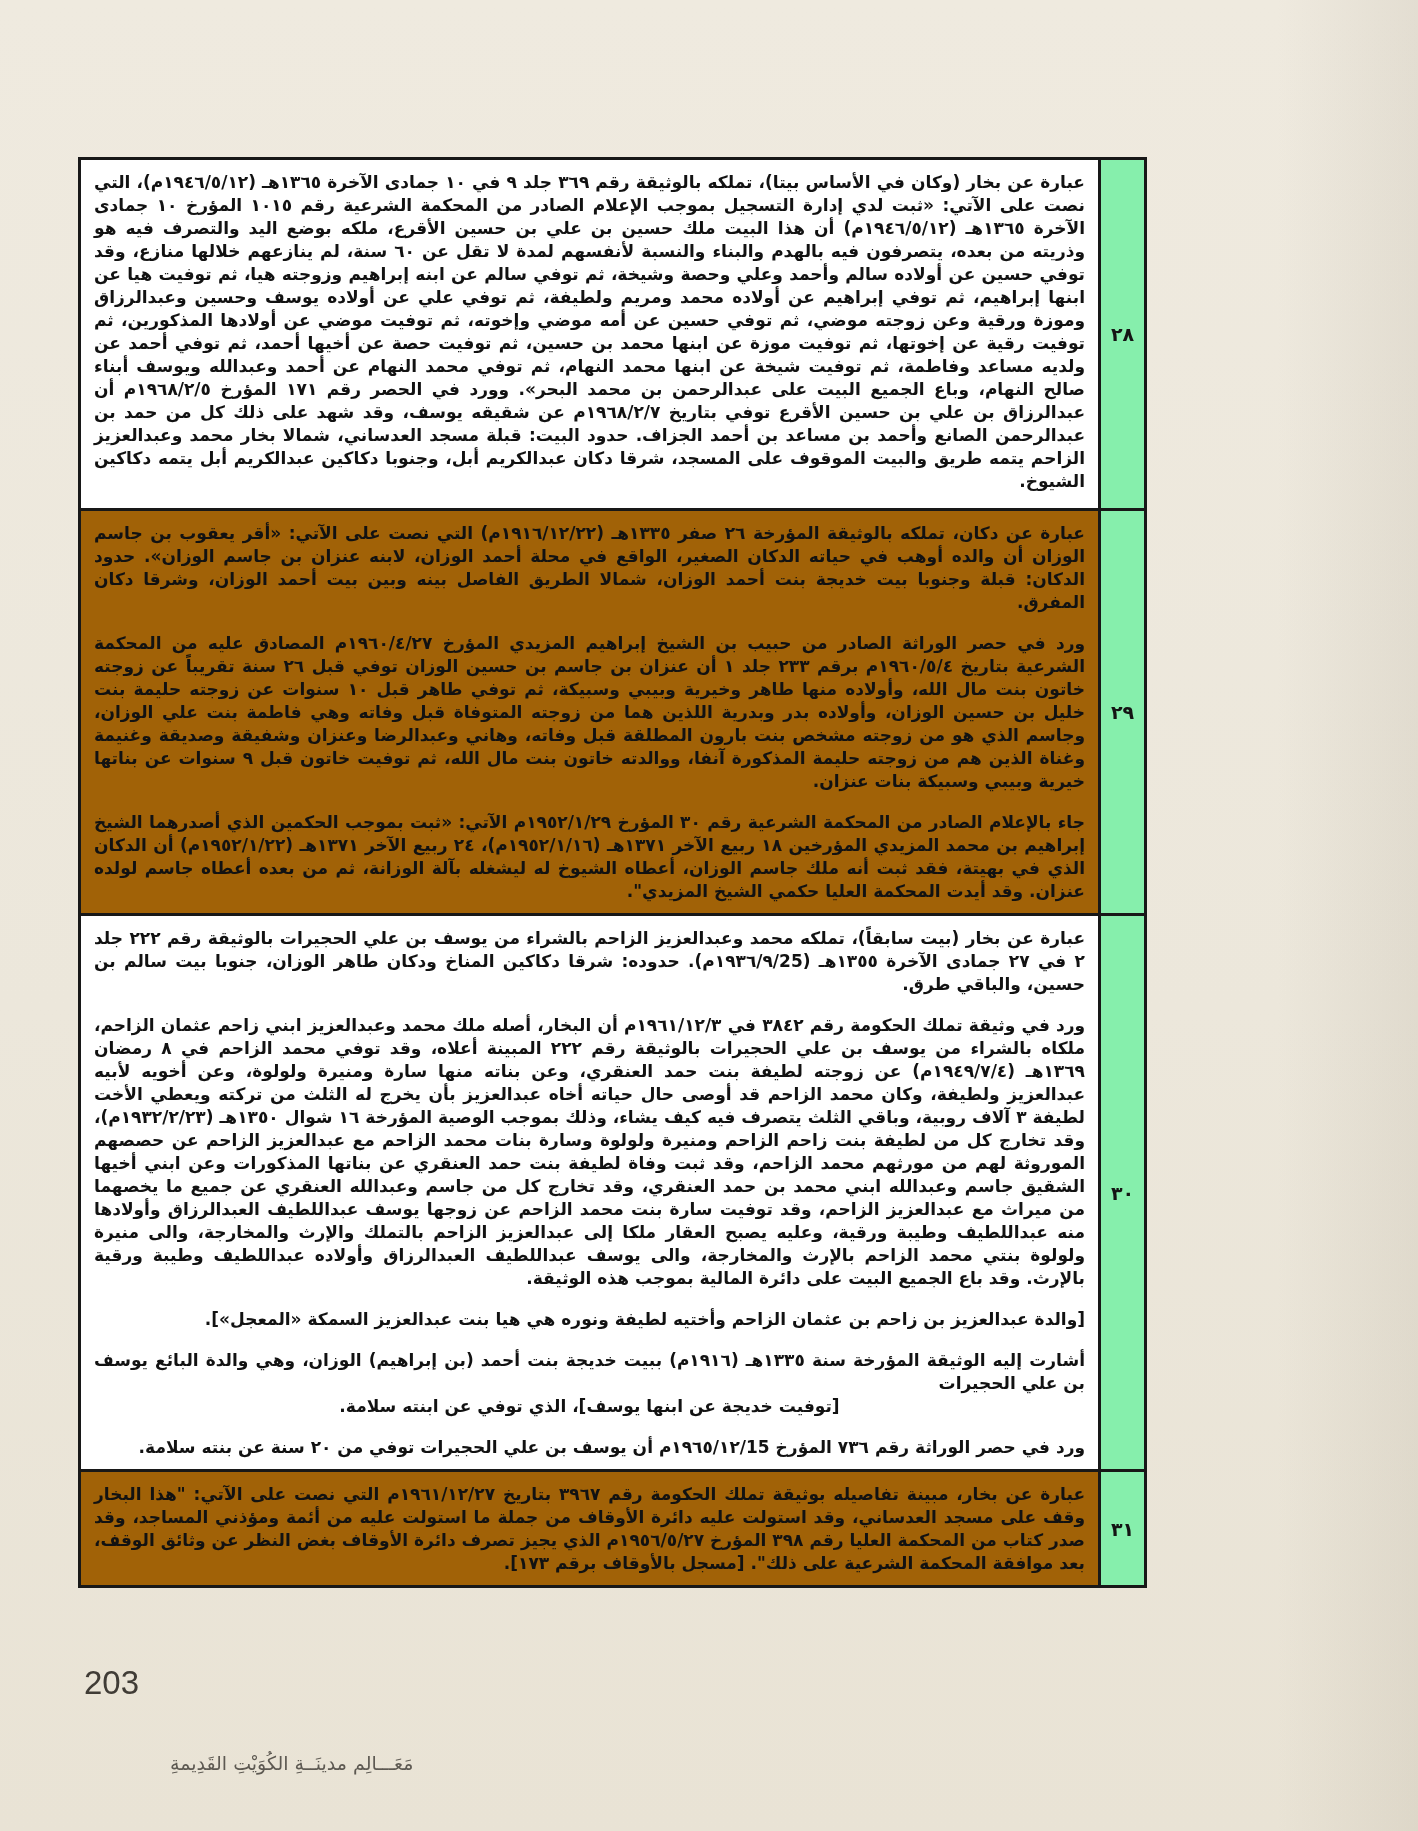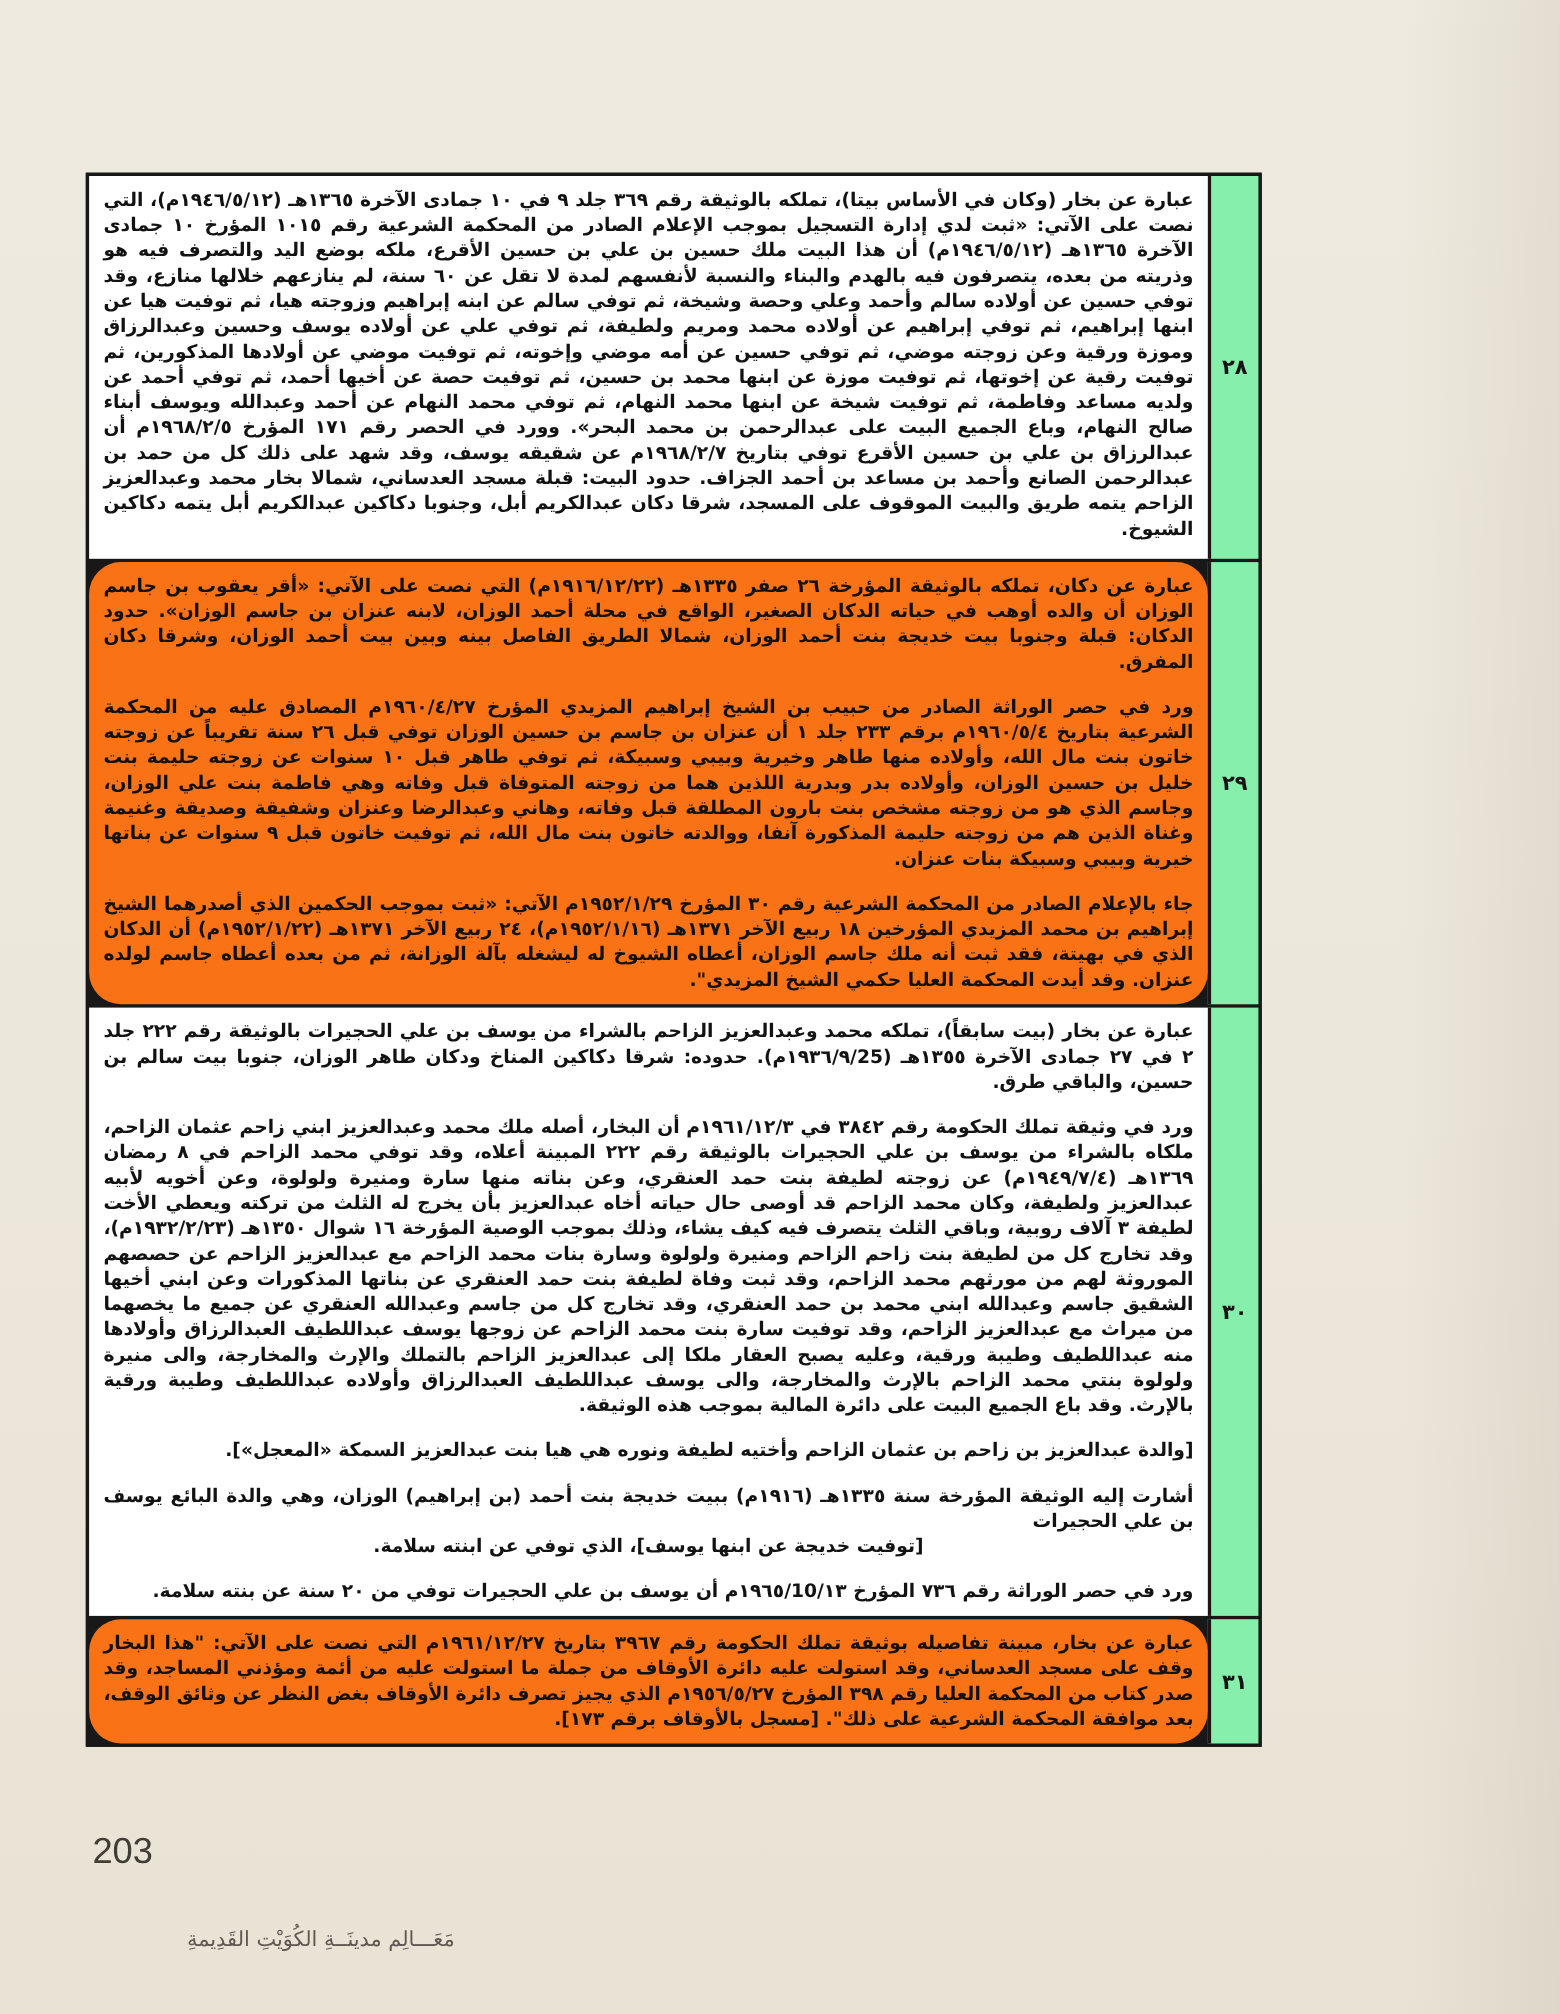--- a/index.html
+++ b/index.html
@@ -39,21 +39,21 @@
     flex:1 1 auto;
     padding:11px 13px 10px 13px;
     color:#121212;
     font-size:17px;
     font-weight:bold;
     line-height:23px;
     text-align:justify;
     text-justify:inter-word;
   }
   .row-pink .content-cell{ background:#ffffff; }
-  .row-gray .content-cell{ background:#f97316;border-radius:29px; }
+  .row-gray .content-cell{ background:#a16207; }
   .row-28{ min-height:348px; }
   .row-29{ min-height:383px; }
   .row-30{ min-height:552px; }
   .row-31{ min-height:112px; }
   .para{ text-align:justify; }
   .para + .para{ margin-top:18px; }
   .para-center{ text-align:center; margin-top:0 !important; }
   .page-num{
     position:absolute;
     left:84px; top:1664px;
@@ -94,21 +94,21 @@
     </div>
 
     <div class="t-row row-pink row-30">
       <div class="num-cell">٣٠</div>
       <div class="content-cell" lang="ar" dir="rtl">
         <div class="para">عبارة عن بخار (بيت سابقاً)، تملكه محمد وعبدالعزيز الزاحم بالشراء من يوسف بن علي الحجيرات بالوثيقة رقم ٢٢٢ جلد ٢ في ٢٧ جمادى الآخرة ١٣٥٥هـ (١٩٣٦/٩/25م). حدوده: شرقا دكاكين المناخ ودكان طاهر الوزان، جنوبا بيت سالم بن حسين، والباقي طرق.</div>
         <div class="para">ورد في وثيقة تملك الحكومة رقم ٣٨٤٢ في ١٩٦١/١٢/٣م أن البخار، أصله ملك محمد وعبدالعزيز ابني زاحم عثمان الزاحم، ملكاه بالشراء من يوسف بن علي الحجيرات بالوثيقة رقم ٢٢٢ المبينة أعلاه، وقد توفي محمد الزاحم في ٨ رمضان ١٣٦٩هـ (١٩٤٩/٧/٤م) عن زوجته لطيفة بنت حمد العنقري، وعن بناته منها سارة ومنيرة ولولوة، وعن أخويه لأبيه عبدالعزيز ولطيفة، وكان محمد الزاحم قد أوصى حال حياته أخاه عبدالعزيز بأن يخرج له الثلث من تركته ويعطي الأخت لطيفة ٣ آلاف روبية، وباقي الثلث يتصرف فيه كيف يشاء، وذلك بموجب الوصية المؤرخة ١٦ شوال ١٣٥٠هـ (١٩٣٢/٢/٢٣م)، وقد تخارج كل من لطيفة بنت زاحم الزاحم ومنيرة ولولوة وسارة بنات محمد الزاحم مع عبدالعزيز الزاحم عن حصصهم الموروثة لهم من مورثهم محمد الزاحم، وقد ثبت وفاة لطيفة بنت حمد العنقري عن بناتها المذكورات وعن ابني أخيها الشقيق جاسم وعبدالله ابني محمد بن حمد العنقري، وقد تخارج كل من جاسم وعبدالله العنقري عن جميع ما يخصهما من ميراث مع عبدالعزيز الزاحم، وقد توفيت سارة بنت محمد الزاحم عن زوجها يوسف عبداللطيف العبدالرزاق وأولادها منه عبداللطيف وطيبة ورقية، وعليه يصبح العقار ملكا إلى عبدالعزيز الزاحم بالتملك والإرث والمخارجة، والى منيرة ولولوة بنتي محمد الزاحم بالإرث والمخارجة، والى يوسف عبداللطيف العبدالرزاق وأولاده عبداللطيف وطيبة ورقية بالإرث. وقد باع الجميع البيت على دائرة المالية بموجب هذه الوثيقة.</div>
         <div class="para">[والدة عبدالعزيز بن زاحم بن عثمان الزاحم وأختيه لطيفة ونوره هي هيا بنت عبدالعزيز السمكة «المعجل»].</div>
         <div class="para">أشارت إليه الوثيقة المؤرخة سنة ١٣٣٥هـ (١٩١٦م) ببيت خديجة بنت أحمد (بن إبراهيم) الوزان، وهي والدة البائع يوسف بن علي الحجيرات</div>
         <div class="para para-center">[توفيت خديجة عن ابنها يوسف]، الذي توفي عن ابنته سلامة.</div>
-        <div class="para">ورد في حصر الوراثة رقم ٧٣٦ المؤرخ ١٩٦٥/10/١٣م أن يوسف بن علي الحجيرات توفي من ٢٠ سنة عن بنته سلامة.</div>
+        <div class="para">ورد في حصر الوراثة رقم ٧٣٦ المؤرخ ١٩٦٥/١٢/15م أن يوسف بن علي الحجيرات توفي من ٢٠ سنة عن بنته سلامة.</div>
       </div>
     </div>
 
     <div class="t-row row-gray row-31">
       <div class="num-cell">٣١</div>
       <div class="content-cell" lang="ar" dir="rtl">
         <div class="para">عبارة عن بخار، مبينة تفاصيله بوثيقة تملك الحكومة رقم ٣٩٦٧ بتاريخ ١٩٦١/١٢/٢٧م التي نصت على الآتي: "هذا البخار وقف على مسجد العدساني، وقد استولت عليه دائرة الأوقاف من جملة ما استولت عليه من أئمة ومؤذني المساجد، وقد صدر كتاب من المحكمة العليا رقم ٣٩٨ المؤرخ ١٩٥٦/٥/٢٧م الذي يجيز تصرف دائرة الأوقاف بغض النظر عن وثائق الوقف، بعد موافقة المحكمة الشرعية على ذلك". [مسجل بالأوقاف برقم ١٧٣].</div>
       </div>
     </div>
 

